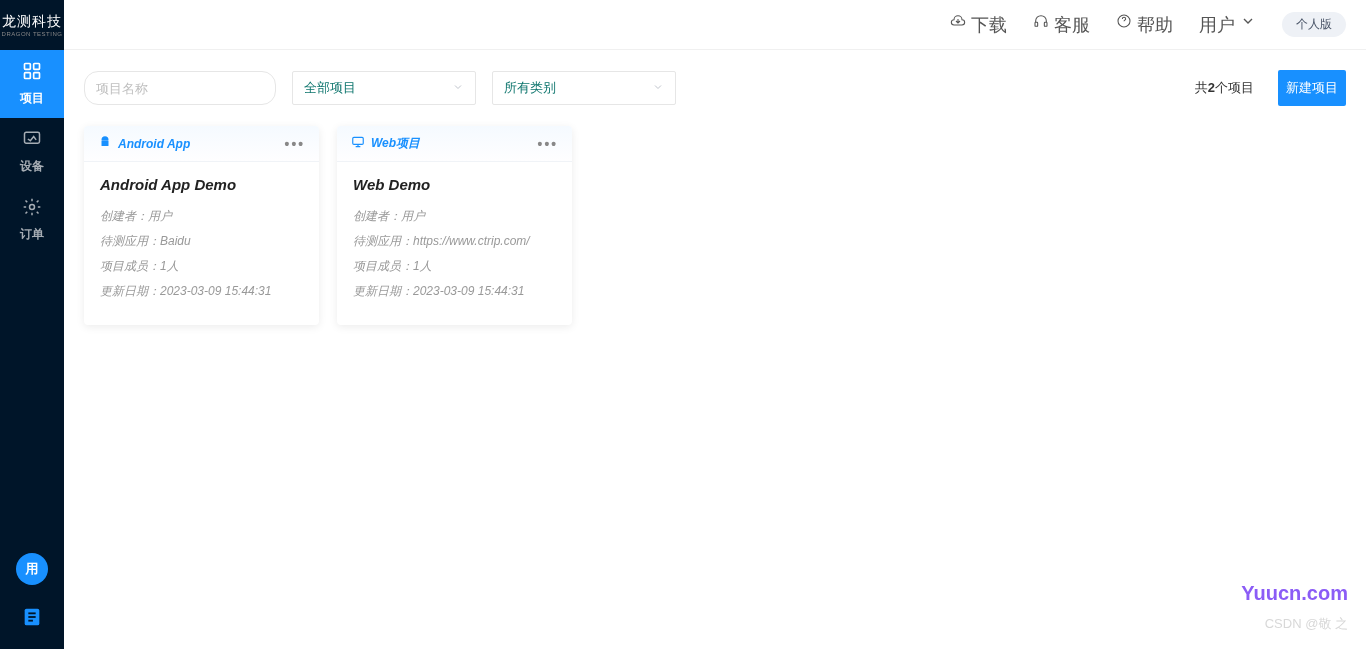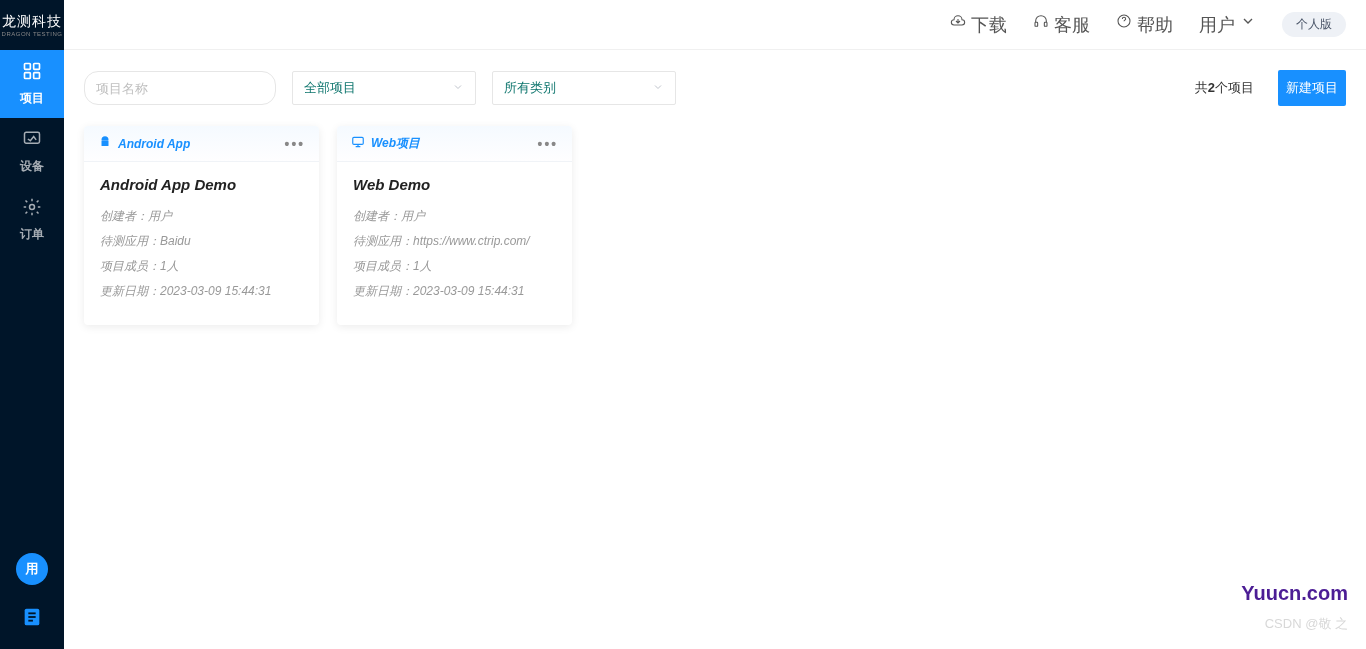--- a/index.html
+++ b/index.html
@@ -33,21 +33,21 @@
     .btn-primary { background: #1890ff; color: #fff; border: none; height: 36px; padding: 0 8px; border-radius: 2px; font-size: 13px; cursor: pointer; }
     .cards { display: flex; gap: 18px; padding: 20px; font-style: italic; }
     .card { width: 235px; background: #fff; border-radius: 4px; box-shadow: 0 2px 8px rgba(0,0,0,0.08); overflow: hidden; }
     .card-head { height: 36px; background: linear-gradient(180deg, #f5faff 0%, #fefeff 100%); display: flex; align-items: center; padding: 0 14px; justify-content: space-between; border-bottom: 1px solid #f0f3f7; }
     .card-type { display: flex; align-items: center; gap: 6px; color: #1890ff; font-size: 12px; font-weight: 600; }
     .card-type svg { width: 14px; height: 14px; }
     .card-more { color: #888; cursor: pointer; letter-spacing: 2px; font-weight: bold; font-size: 14px; }
     .card-body { padding: 14px 16px 18px; }
     .card-title { font-size: 15px; font-weight: 700; color: #222; margin-bottom: 14px; }
     .card-row { font-size: 12px; color: #999; margin-bottom: 7px; line-height: 1.5; }
-    .watermark1 { position: absolute; right: 18px; bottom: 44px; color: #4c1d95; font-size: 20px; font-weight: 600; font-family: Arial, sans-serif; }
+    .watermark1 { position: absolute; right: 18px; bottom: 44px; color: #8b5cf6; font-size: 20px; font-weight: 600; font-family: Arial, sans-serif; }
     .watermark2 { position: absolute; right: 18px; bottom: 16px; color: #d8d8d8; font-size: 13px; }
   </style>
 </head>
 <body>
 
 <div class="layout">
   <div class="sidebar">
     <div class="logo">
       <div class="logo-main">龙测科技</div>
       <div class="logo-sub">DRAGON TESTING</div>

